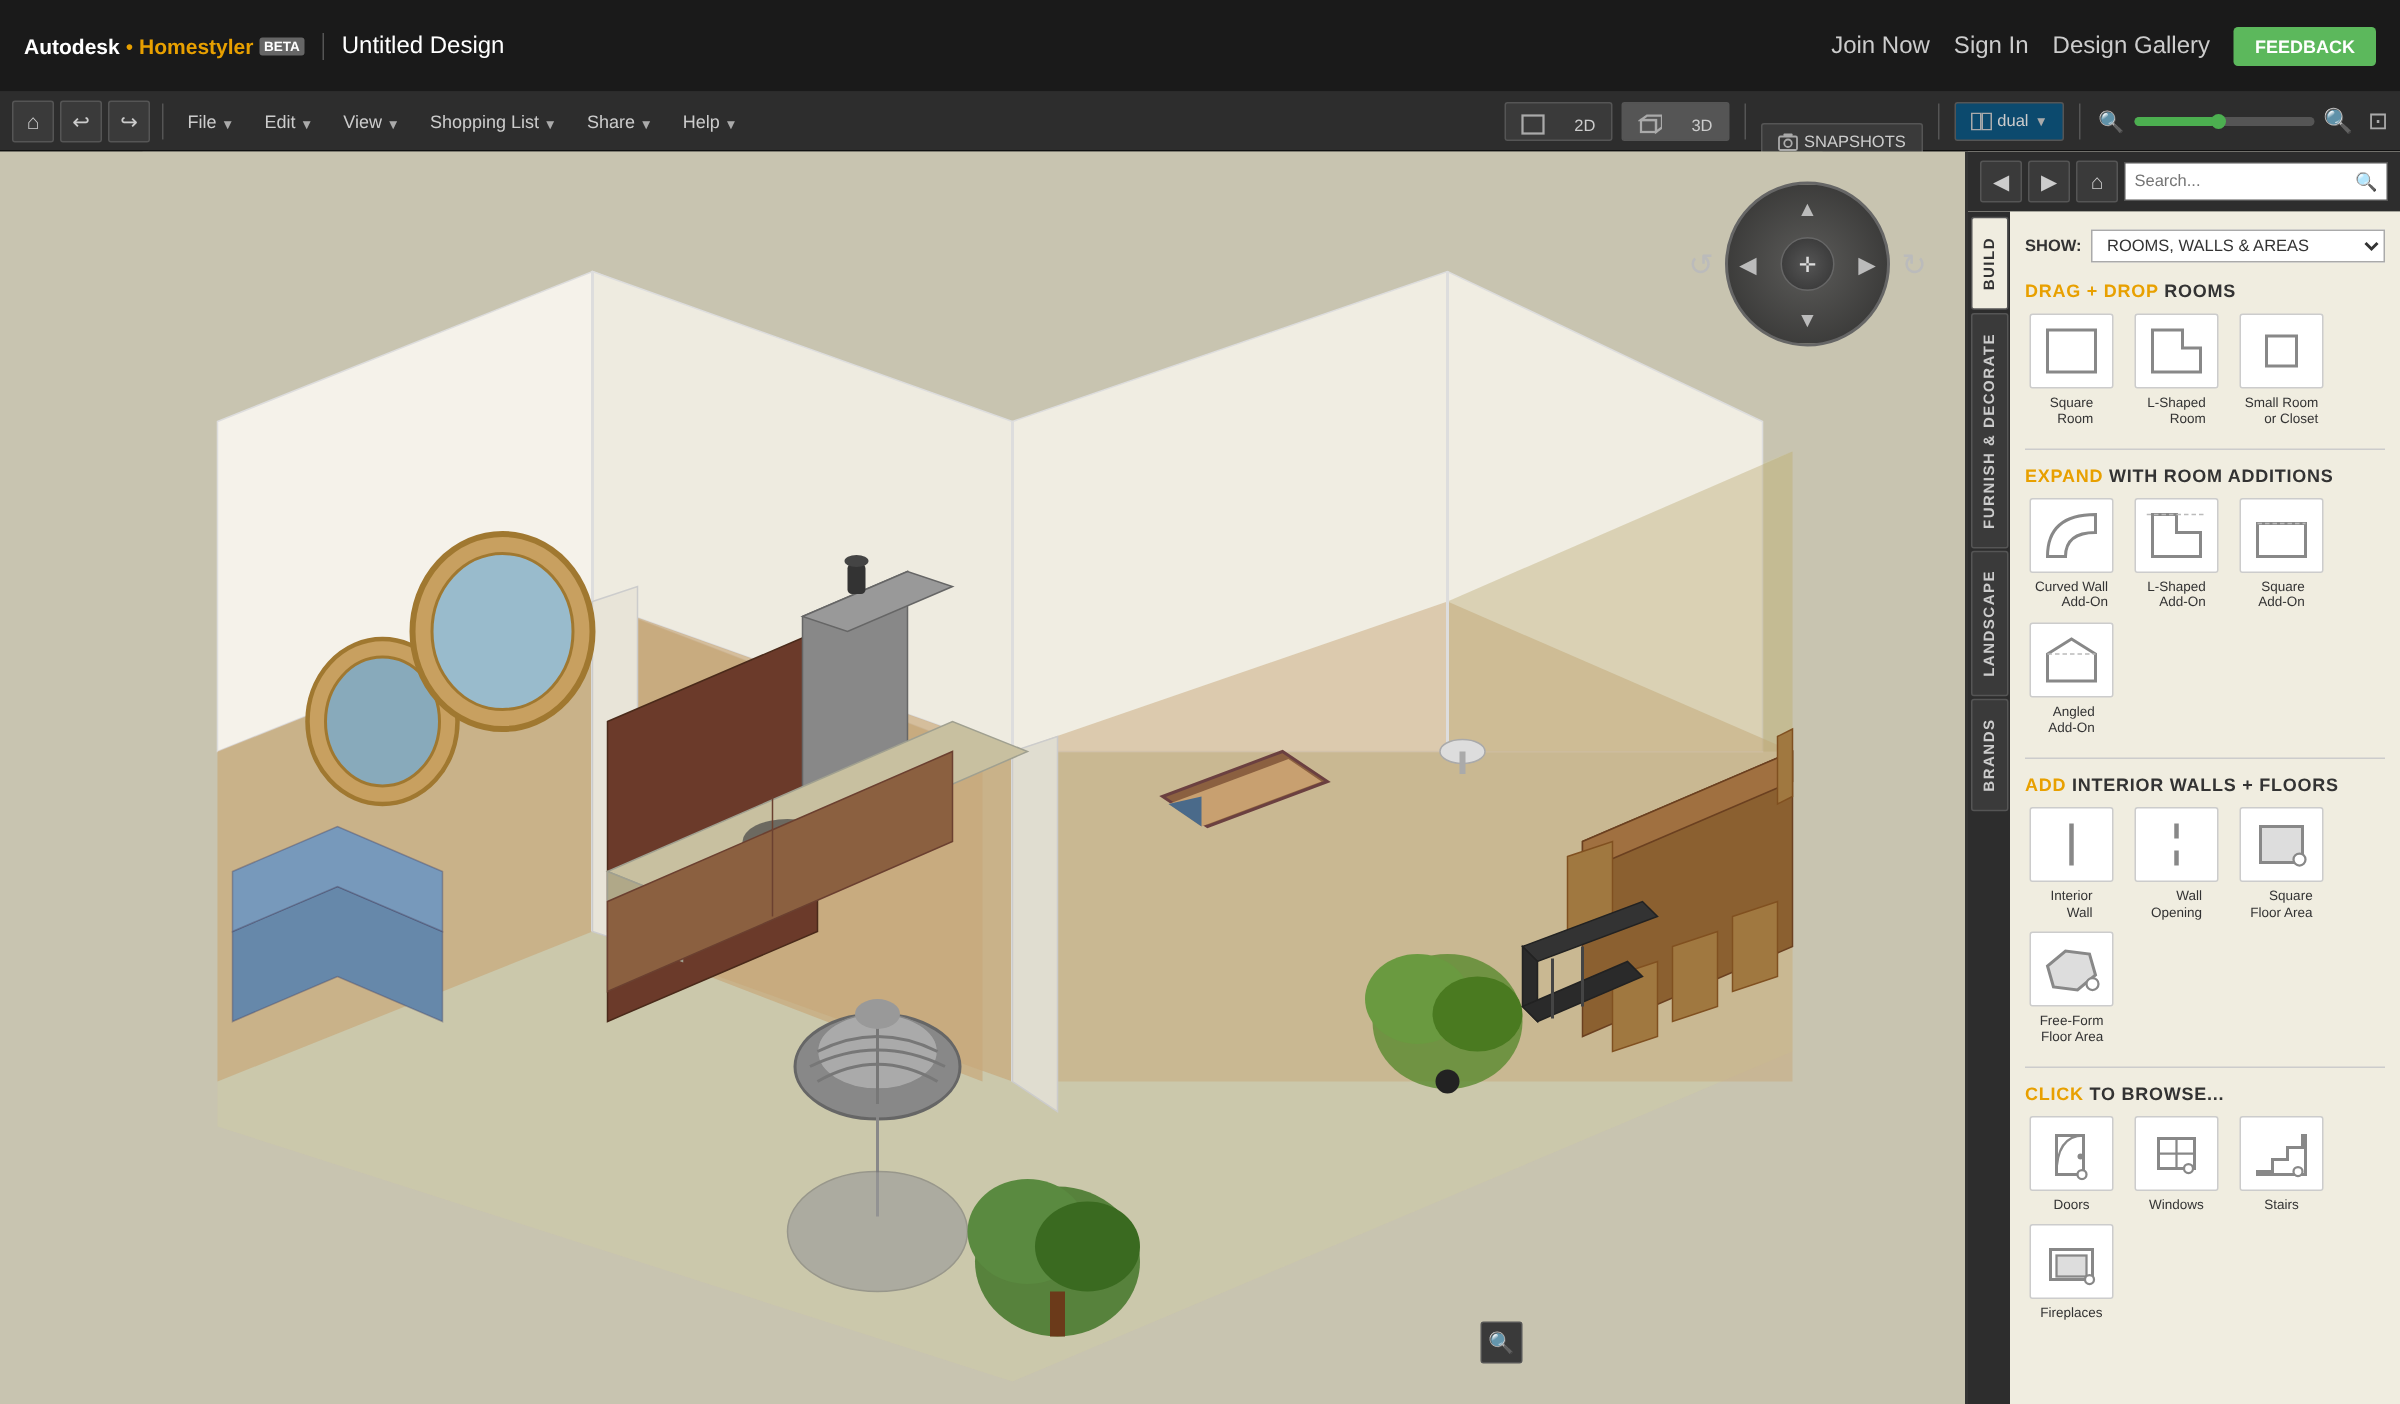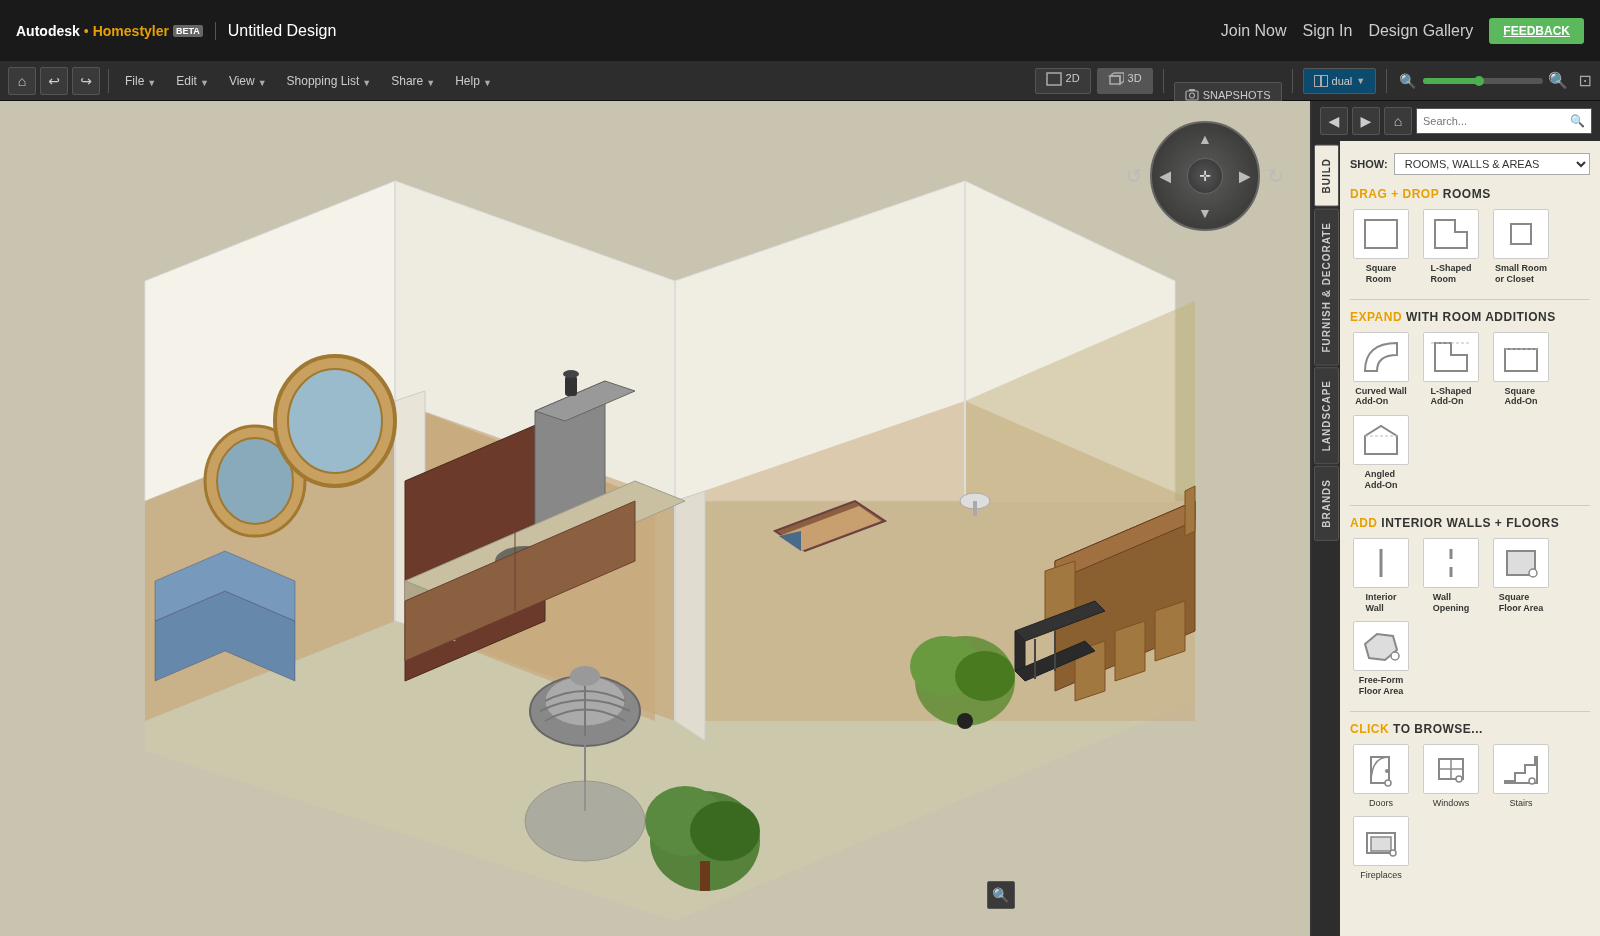--- a/index.html
+++ b/index.html
@@ -16,21 +16,20 @@
     #top-bar-left { display: flex; align-items: center; gap: 12px; }
     .autodesk-logo { color: #fff; font-size: 14px; font-weight: bold; display: flex; align-items: center; gap: 4px; }
     .autodesk-logo .beta { font-size: 9px; background: #666; color: #fff; padding: 1px 3px; border-radius: 2px; vertical-align: super; }
     .design-title { color: #fff; font-size: 16px; font-weight: normal; border-left: 1px solid #555; padding-left: 12px; }
     #top-bar-right { display: flex; align-items: center; gap: 16px; }
     .top-link { color: #ccc; font-size: 16px; cursor: pointer; text-decoration: none; }
     .feedback-btn {
       background: #5cb85c; color: #fff; border: none; padding: 6px 14px;
       font-size: 12px; font-weight: bold; cursor: pointer; border-radius: 3px;
       text-transform: uppercase;
-      text-decoration: underline;
     }
 
     
     #toolbar {
       width: 100%; height: 40px;
       background: #2d2d2d;
       display: flex; align-items: center;
       padding: 0 8px;
       gap: 4px;
       border-bottom: 1px solid #111;
@@ -44,21 +43,21 @@
     .toolbar-menu-item {
       color: #ccc; font-size: 12px; padding: 4px 8px; cursor: pointer;
       display: flex; align-items: flex-end; gap: 3px;
       border-radius: 2px;
     }
     .dropdown-arrow { font-size: 9px; color: #aaa; }
 
     .toolbar-right { margin-left: auto; display: flex; align-items: center; gap: 6px; }
     .view-btn {
       background: #3a3a3a; border: 1px solid #555; color: #ccc;
-      padding: 3px 10px; font-size: 11px; cursor: pointer; display: flex; align-items: flex-start; gap: 4px;
+      padding: 3px 10px; font-size: 11px; cursor: pointer; display: flex; align-items: flex-end; gap: 20px;
       border-radius: 2px; height: 26px;
     }
     .view-btn.active { background: #555; }
     .snapshots-btn {
       background: #3a3a3a; border: 1px solid #555; color: #ccc;
       padding: 3px 10px; font-size: 11px; cursor: pointer; display: flex; align-items: center; gap: 4px;
       border-radius: 2px; height: 26px; margin-top: 28px;
     }
     .dual-btn {
       background: #0c4a6e; border: 1px solid #555; color: #ccc;
@@ -228,23 +227,22 @@
       cursor: pointer; gap: 4px;
       width: 62px;
     }
     .room-item-icon {
       width: 56px; height: 50px;
       background: #fff; border: 1px solid #ccc;
       display: flex; align-items: center; justify-content: center;
       border-radius: 2px;
     }
     .room-item-label {
-      font-size: 9px; color: #333; text-align: left;
+      font-size: 9px; color: #333; text-align: right;
       line-height: 1.2;
-      font-weight: bold;
     }
 
     
     .item-svg { width: 40px; height: 36px; }
 
     
     .section-divider { border: none; border-top: 1px solid #ccc; margin: 6px 0 10px; }
 
     
     .browse-grid {

